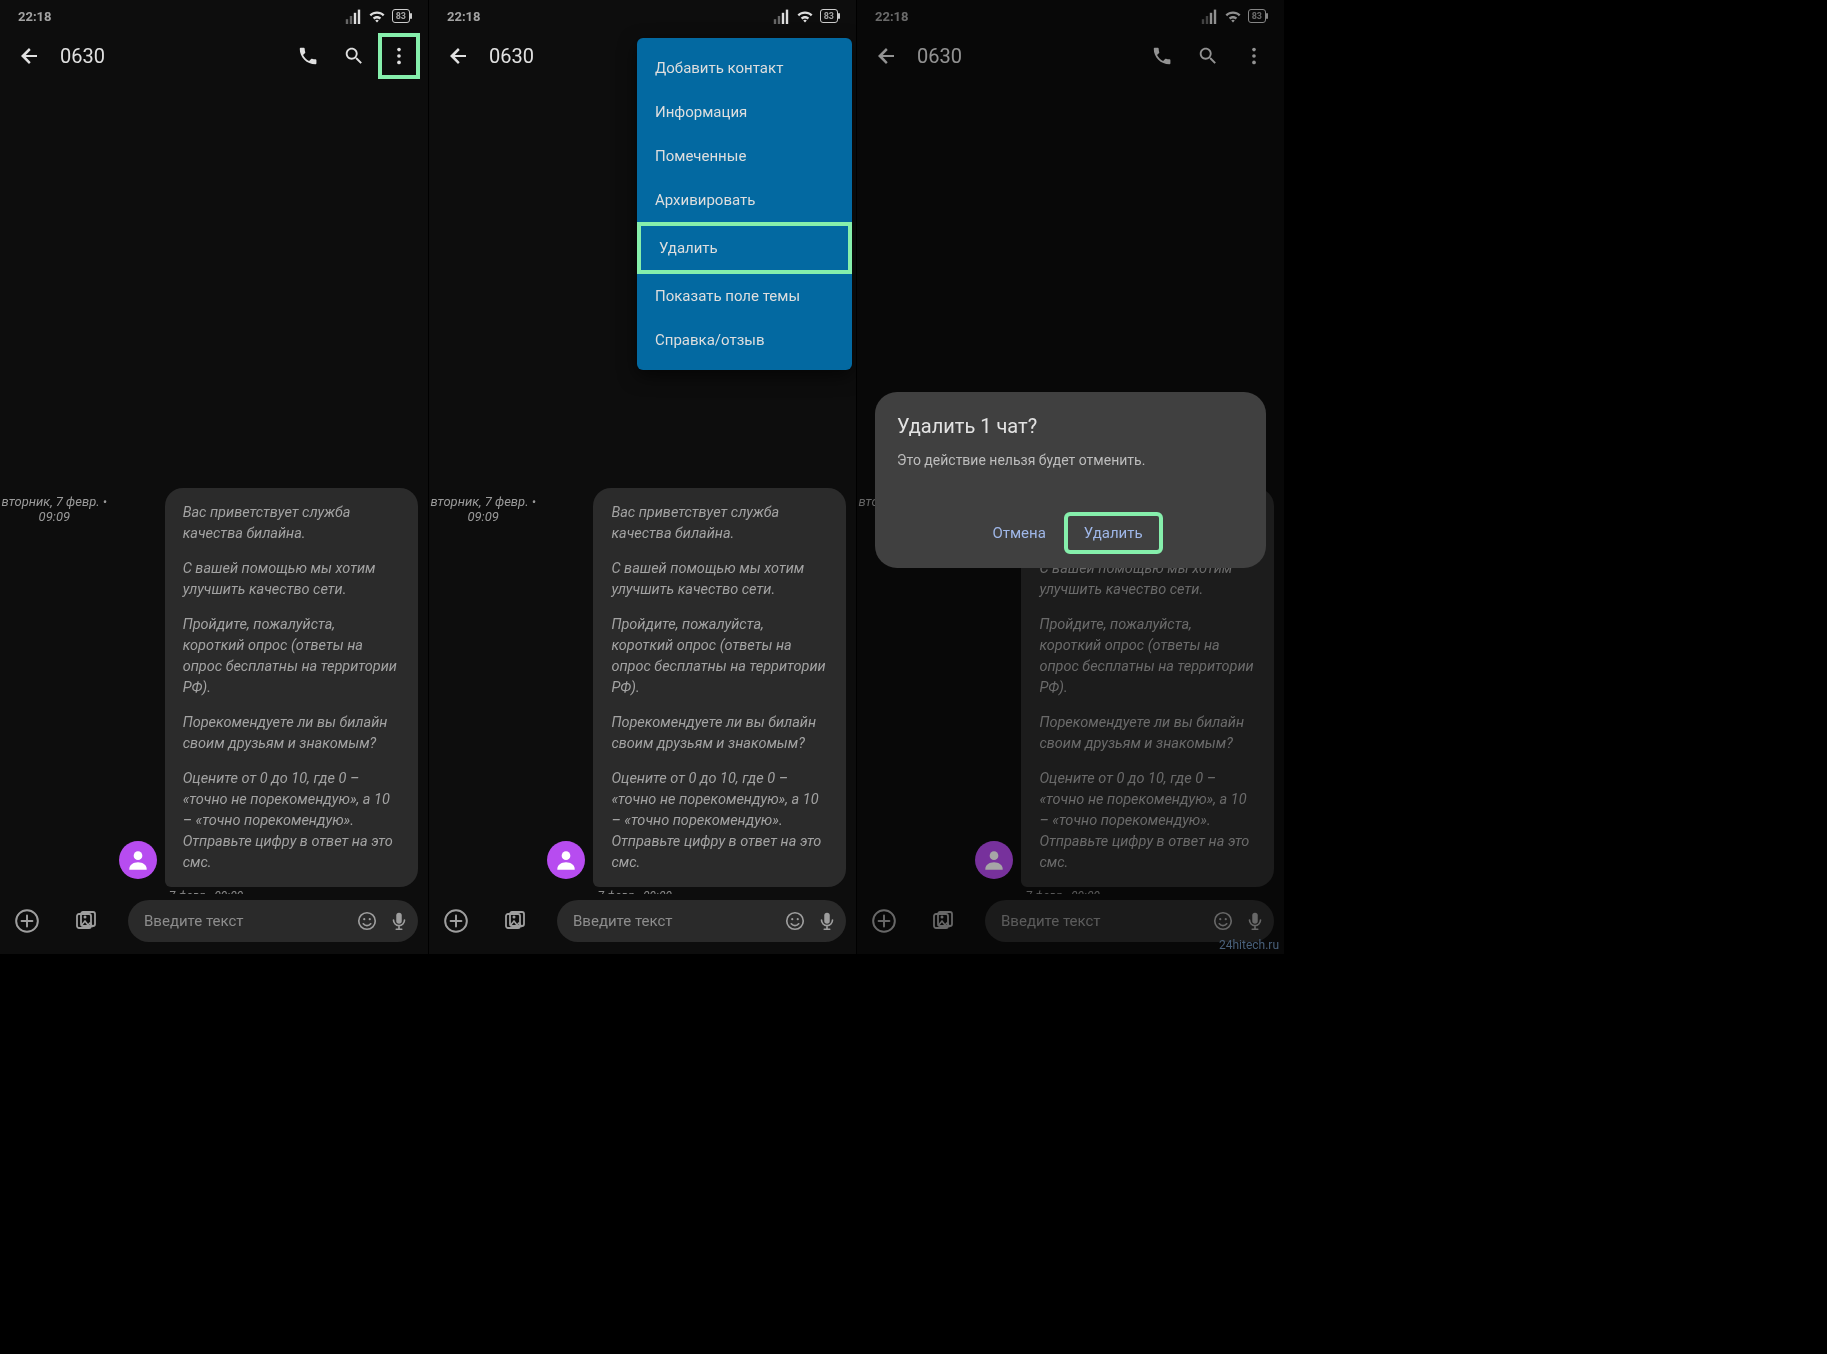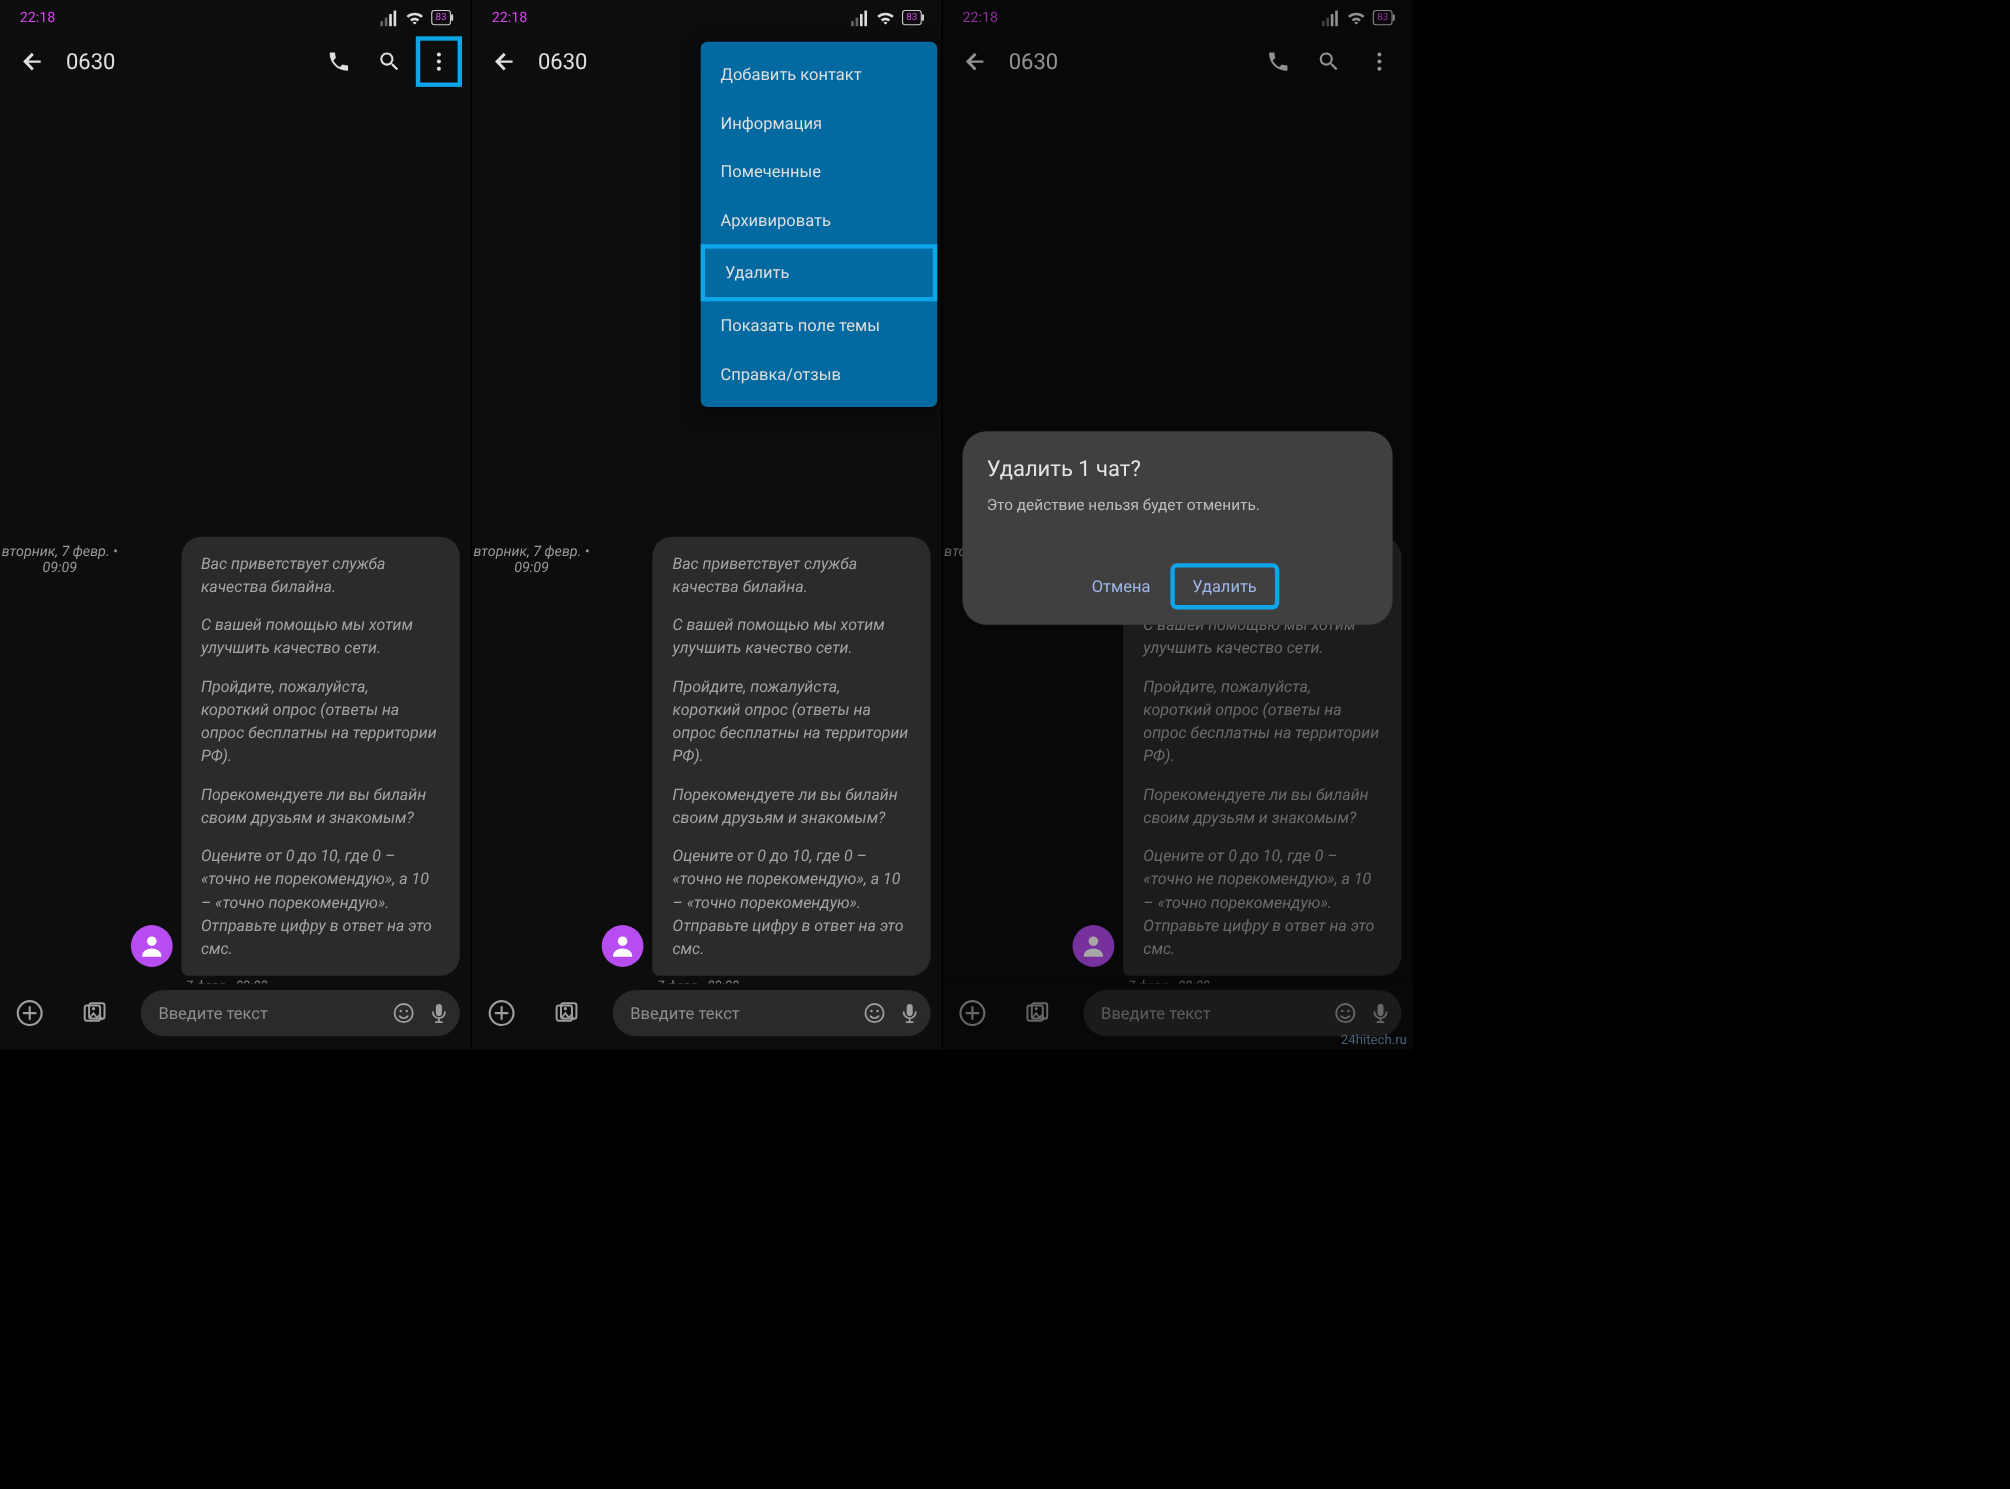--- a/index.html
+++ b/index.html
@@ -22,23 +22,23 @@
   }
   .panel + .panel { border-left: 1px solid #000; }
 
   
   .status-bar {
     height: 28px;
     display: flex;
     align-items: center;
     justify-content: space-between;
     padding: 4px 18px 0 18px;
-    color: #d946ef;
+    color: #a3a3a3;
     font-size: 13px;
-    font-weight: 400;
+    font-weight: 700;
     text-align: center;
   }
   .status-right { display: flex; align-items: center; gap: 6px; }
   .status-right svg { display: block; }
   .battery-box {
     border: 1.5px solid #ccc;
     border-radius: 3px;
     padding: 0 3px;
     font-size: 9px;
     line-height: 12px;
@@ -67,21 +67,21 @@
     flex: 1;
     font-size: 20px;
     font-weight: 400;
     color: #e0e0e0;
     padding-left: 8px;
   }
   .app-actions { display: flex; align-items: center; gap: 2px;}
 
   
   .red-box {
-    border: 4px solid #0ea5e9;
+    border: 4px solid #86efac;
   }
   .thread-area {
     position: absolute;
     left: 0; right: 0; bottom: 47px;
     display: flex;
     flex-direction: row;
     font-style: italic;
   }
   .date-divider {
     text-align: center;

